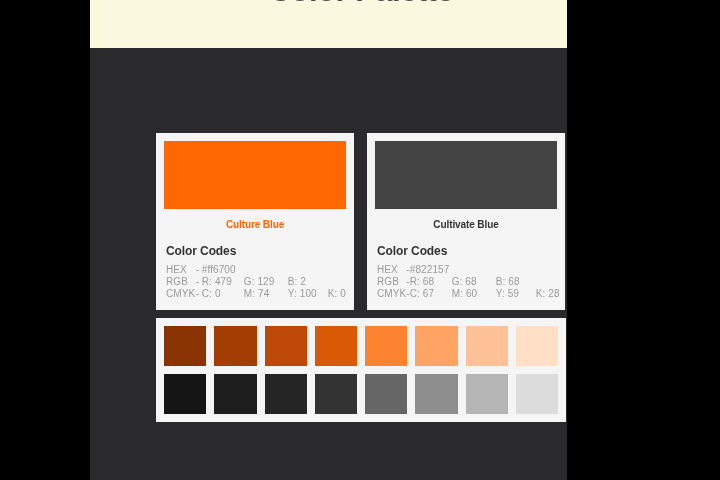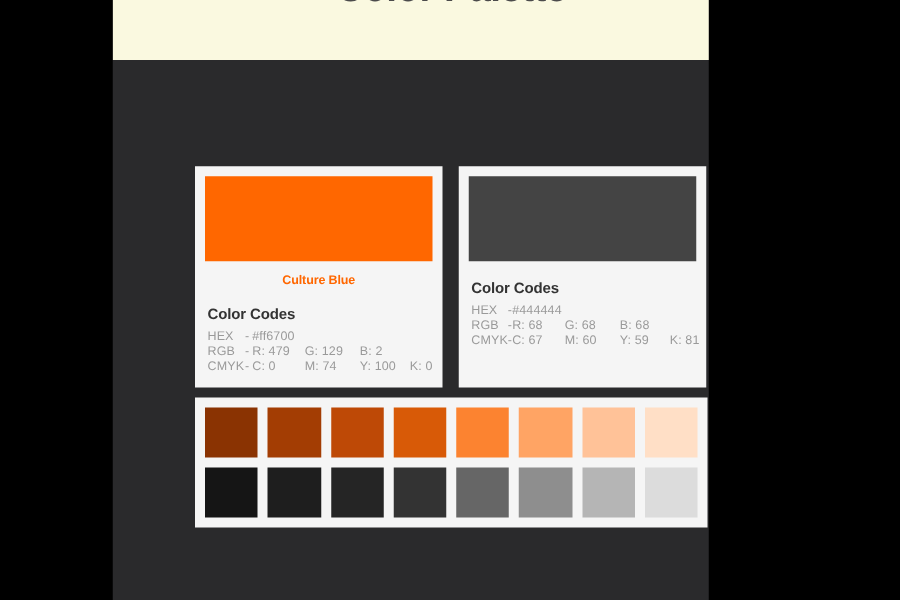--- a/index.html
+++ b/index.html
@@ -151,42 +151,43 @@
               <td class="k-val">
                 <span class="v1">C: 0</span><span class="v2">M: 74</span><span class="v3">Y: 100</span><span>K: 0</span>
               </td>
             </tr>
           </tbody>
         </table>
       </div>
 
       <div class="card" style="background: rgb(245, 245, 245);">
         <div class="swatch-hero" style="background: rgb(68, 68, 68);"></div>
+        <div class="card-title" style="color: rgb(51, 51, 51);">Cultivate Blue</div>
         <div class="codes-heading">Color Codes</div>
         <table class="codes">
           <tbody>
             <tr>
               <td class="k-label">HEX</td>
               <td class="k-dash">-</td>
               <td class="k-val">
-                <span class="v1">#444444</span>
+                <span class="v1">#822157</span>
               </td>
             </tr>
             <tr>
               <td class="k-label">RGB</td>
               <td class="k-dash">-</td>
               <td class="k-val">
                 <span class="v1">R: 68</span><span class="v2">G: 68</span><span class="v3">B: 68</span>
               </td>
             </tr>
             <tr>
               <td class="k-label">CMYK</td>
               <td class="k-dash">-</td>
               <td class="k-val">
-                <span class="v1">C: 67</span><span class="v2">M: 60</span><span class="v3">Y: 59</span><span>K: 81</span>
+                <span class="v1">C: 67</span><span class="v2">M: 60</span><span class="v3">Y: 59</span><span>K: 28</span>
               </td>
             </tr>
           </tbody>
         </table>
       </div>
 
     </div>
 
     <div id="swatch-panel" style="background: rgb(245, 245, 245);">
       <div class="swatch-row">

